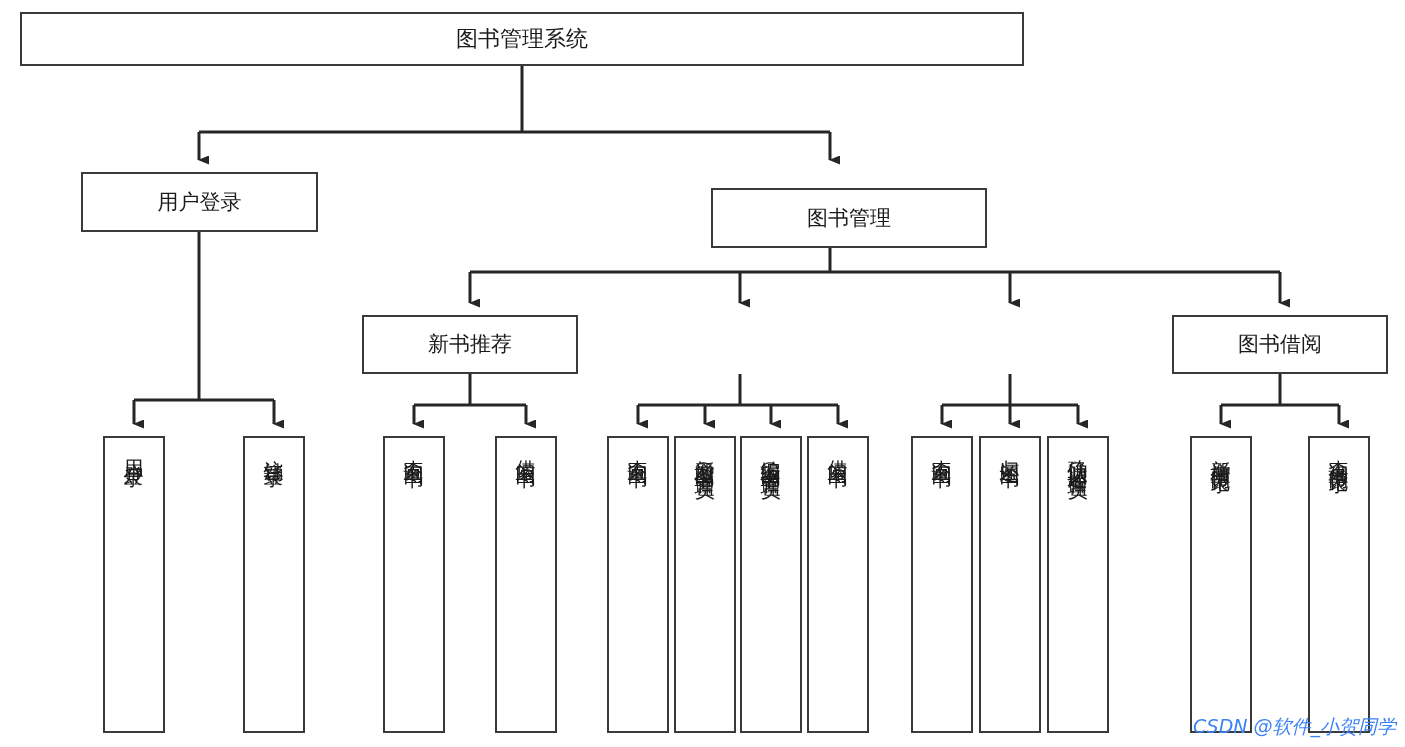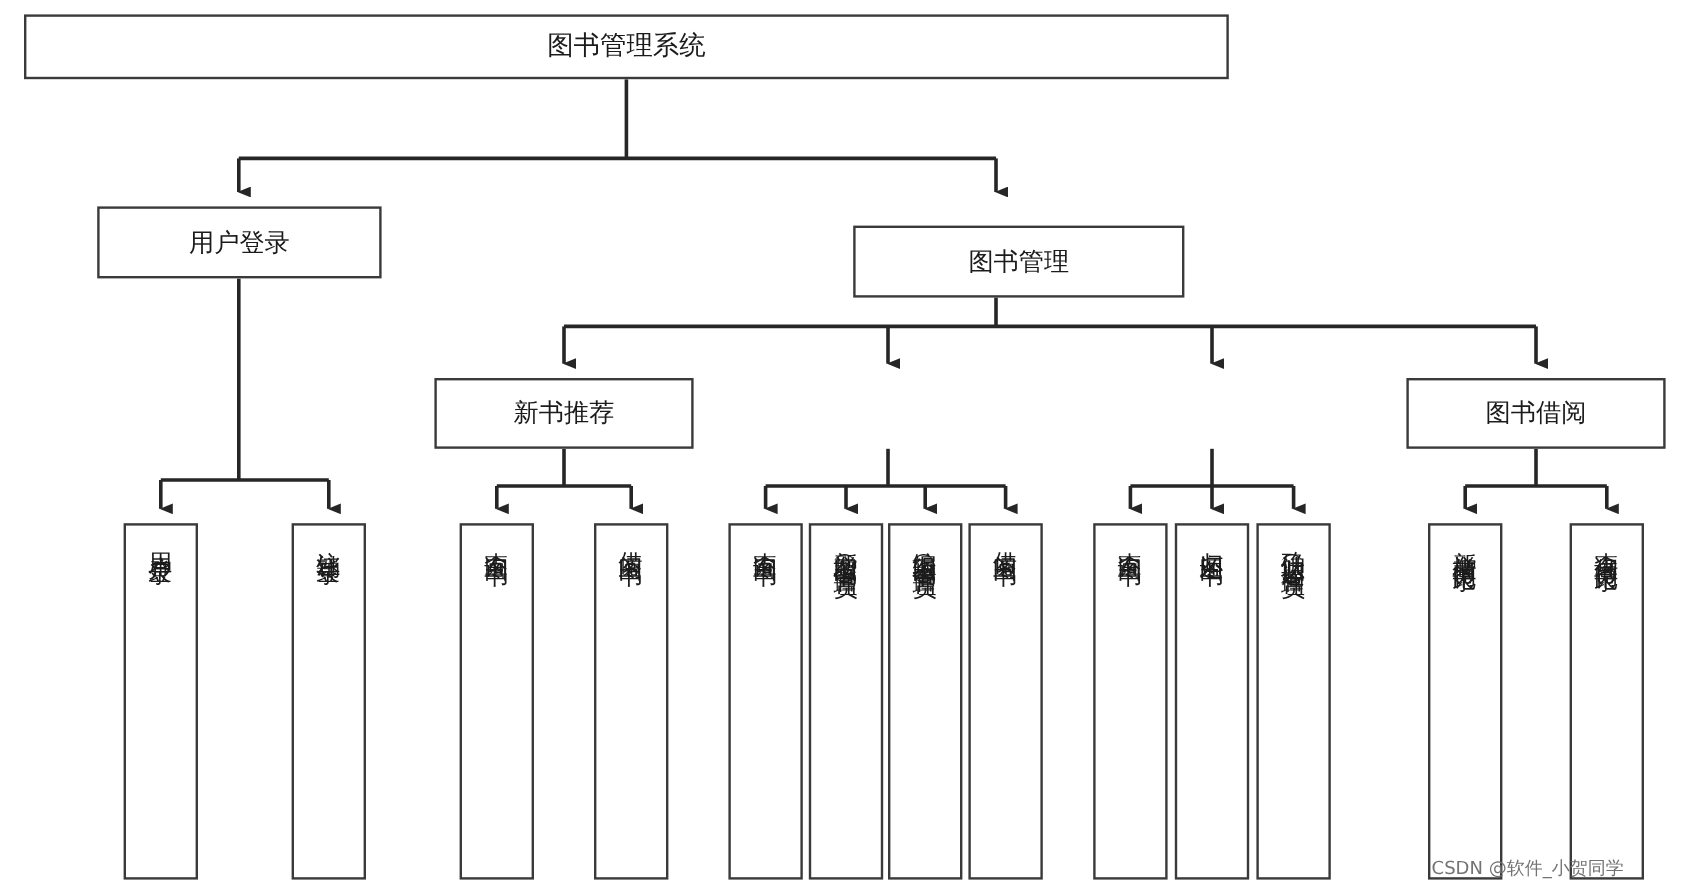--- a/index.html
+++ b/index.html
@@ -18,21 +18,21 @@
   
   .v-node{align-items:flex-start;justify-content:center;padding-top:6px;}
   .v-node .lbl{
       writing-mode:vertical-rl;
       text-orientation:upright;
       font-size:20px;
       letter-spacing:3px;
       line-height:1;
       white-space:nowrap;
   }
-  .wm{position:absolute;color:#737373;font-size:15px;white-space:nowrap;}
+  .wm{position:absolute;color:#3b82f6;font-size:19px;white-space:nowrap;font-style:italic;}
 </style>
 </head>
 <body>
 
 <div id="canvas">
 
   <svg id="wires" viewBox="0 0 1405 747" xmlns="http://www.w3.org/2000/svg">
     <defs>
       <marker id="ah" markerWidth="9" markerHeight="11" refX="4.5" refY="10" orient="auto" markerUnits="userSpaceOnUse">
         <path d="M0,0 L9,0 L4.5,11 Z" fill="#262626"></path>

